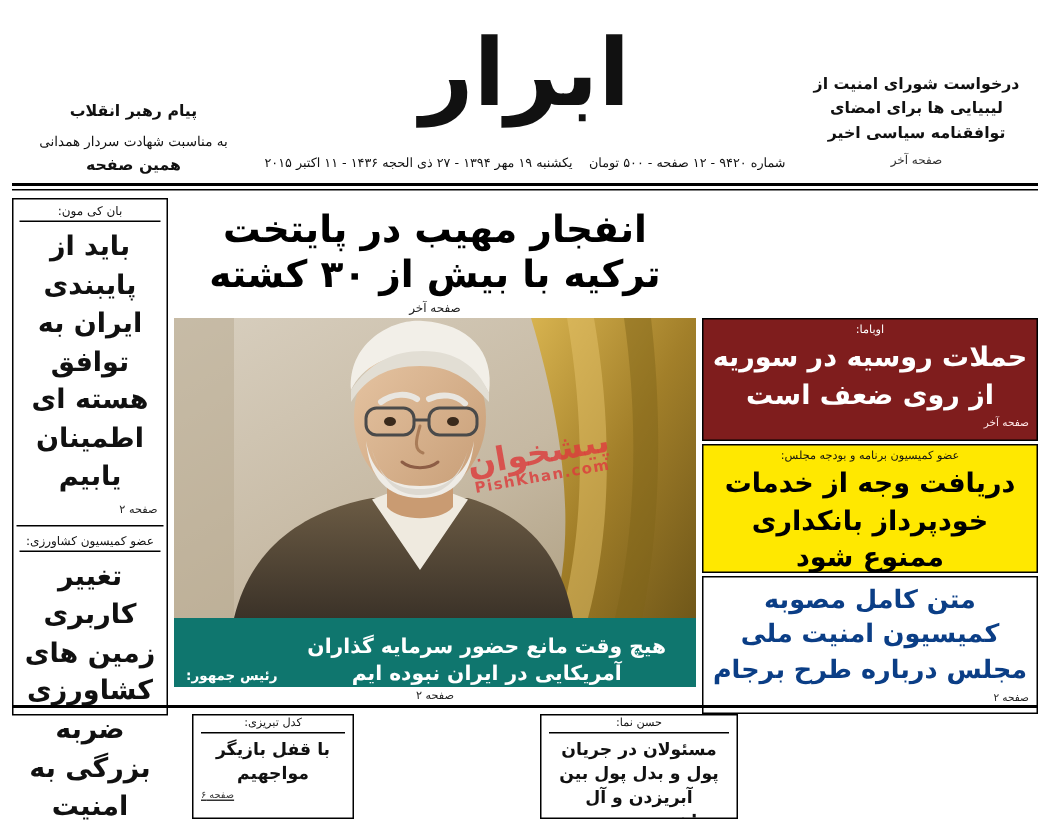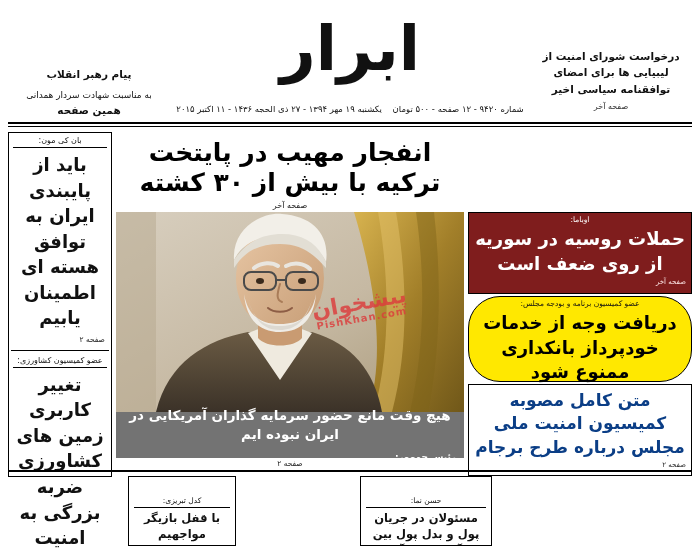--- a/index.html
+++ b/index.html
@@ -184,28 +184,27 @@
     text-align: center;
     margin-top: -2px;
   }
 
   .caption {
     position: absolute;
     top: 412px;
     left: 116px;
     width: 348px;
     height: 46px;
-    background: #737373;
+    background: #0f766e;
     color: #fff;
     display: flex;
-    align-items: flex-start;
+    align-items: flex-end;
     justify-content: center;
     gap: 8px;
     padding: 0 8px;
-    flex-direction: column;
   }
   .caption-label {
     font-size: 9px;
     font-weight: bold;
     white-space: nowrap;
     line-height: 1.4;
     text-align: center;
   }
   .caption-text {
     font-size: 13.5px;
@@ -248,21 +247,21 @@
   .rbox .pg {
     font-size: 7px;
     text-align: right;
     padding: 0 5px 2px;
     color: #222;
   }
   #rbox-1 { top: 212px; height: 82px; background: #7f1d1d; }
   #rbox-1 .headline { color: #ffffff; }
   #rbox-1 .kicker { color: #ffffff; }
   #rbox-1 .pg { color: #ffe9e9; }
-  #rbox-2 { top: 296px; height: 86px; background: #ffe800; border-radius: 32px; }
+  #rbox-2 { top: 296px; height: 86px; background: #ffe800; }
   #rbox-3 { top: 384px; height: 92px; background: #ffffff; }
   #rbox-3 .headline { color: #0b3e86; font-size: 17px; }
 
   
   .bstrip {
     position: absolute;
     top: 470px;
     left: 8px;
     width: 684px;
     height: 76px;
@@ -270,21 +269,21 @@
   }
   .bcell {
     position: absolute;
     top: 4px;
     height: 70px;
     border: 1px solid #000;
     overflow: hidden;
     background: #fff;
   }
   .btext {
-    padding: 19px 5px;
+    padding: 0 5px;
   }
   .btext .kick {
     font-size: 7.5px;
     color: #111;
     text-align: center;
     border-bottom: 1px solid #000;
     padding-bottom: 2px;
     margin-bottom: 3px;
   }
   .btext .hl {

